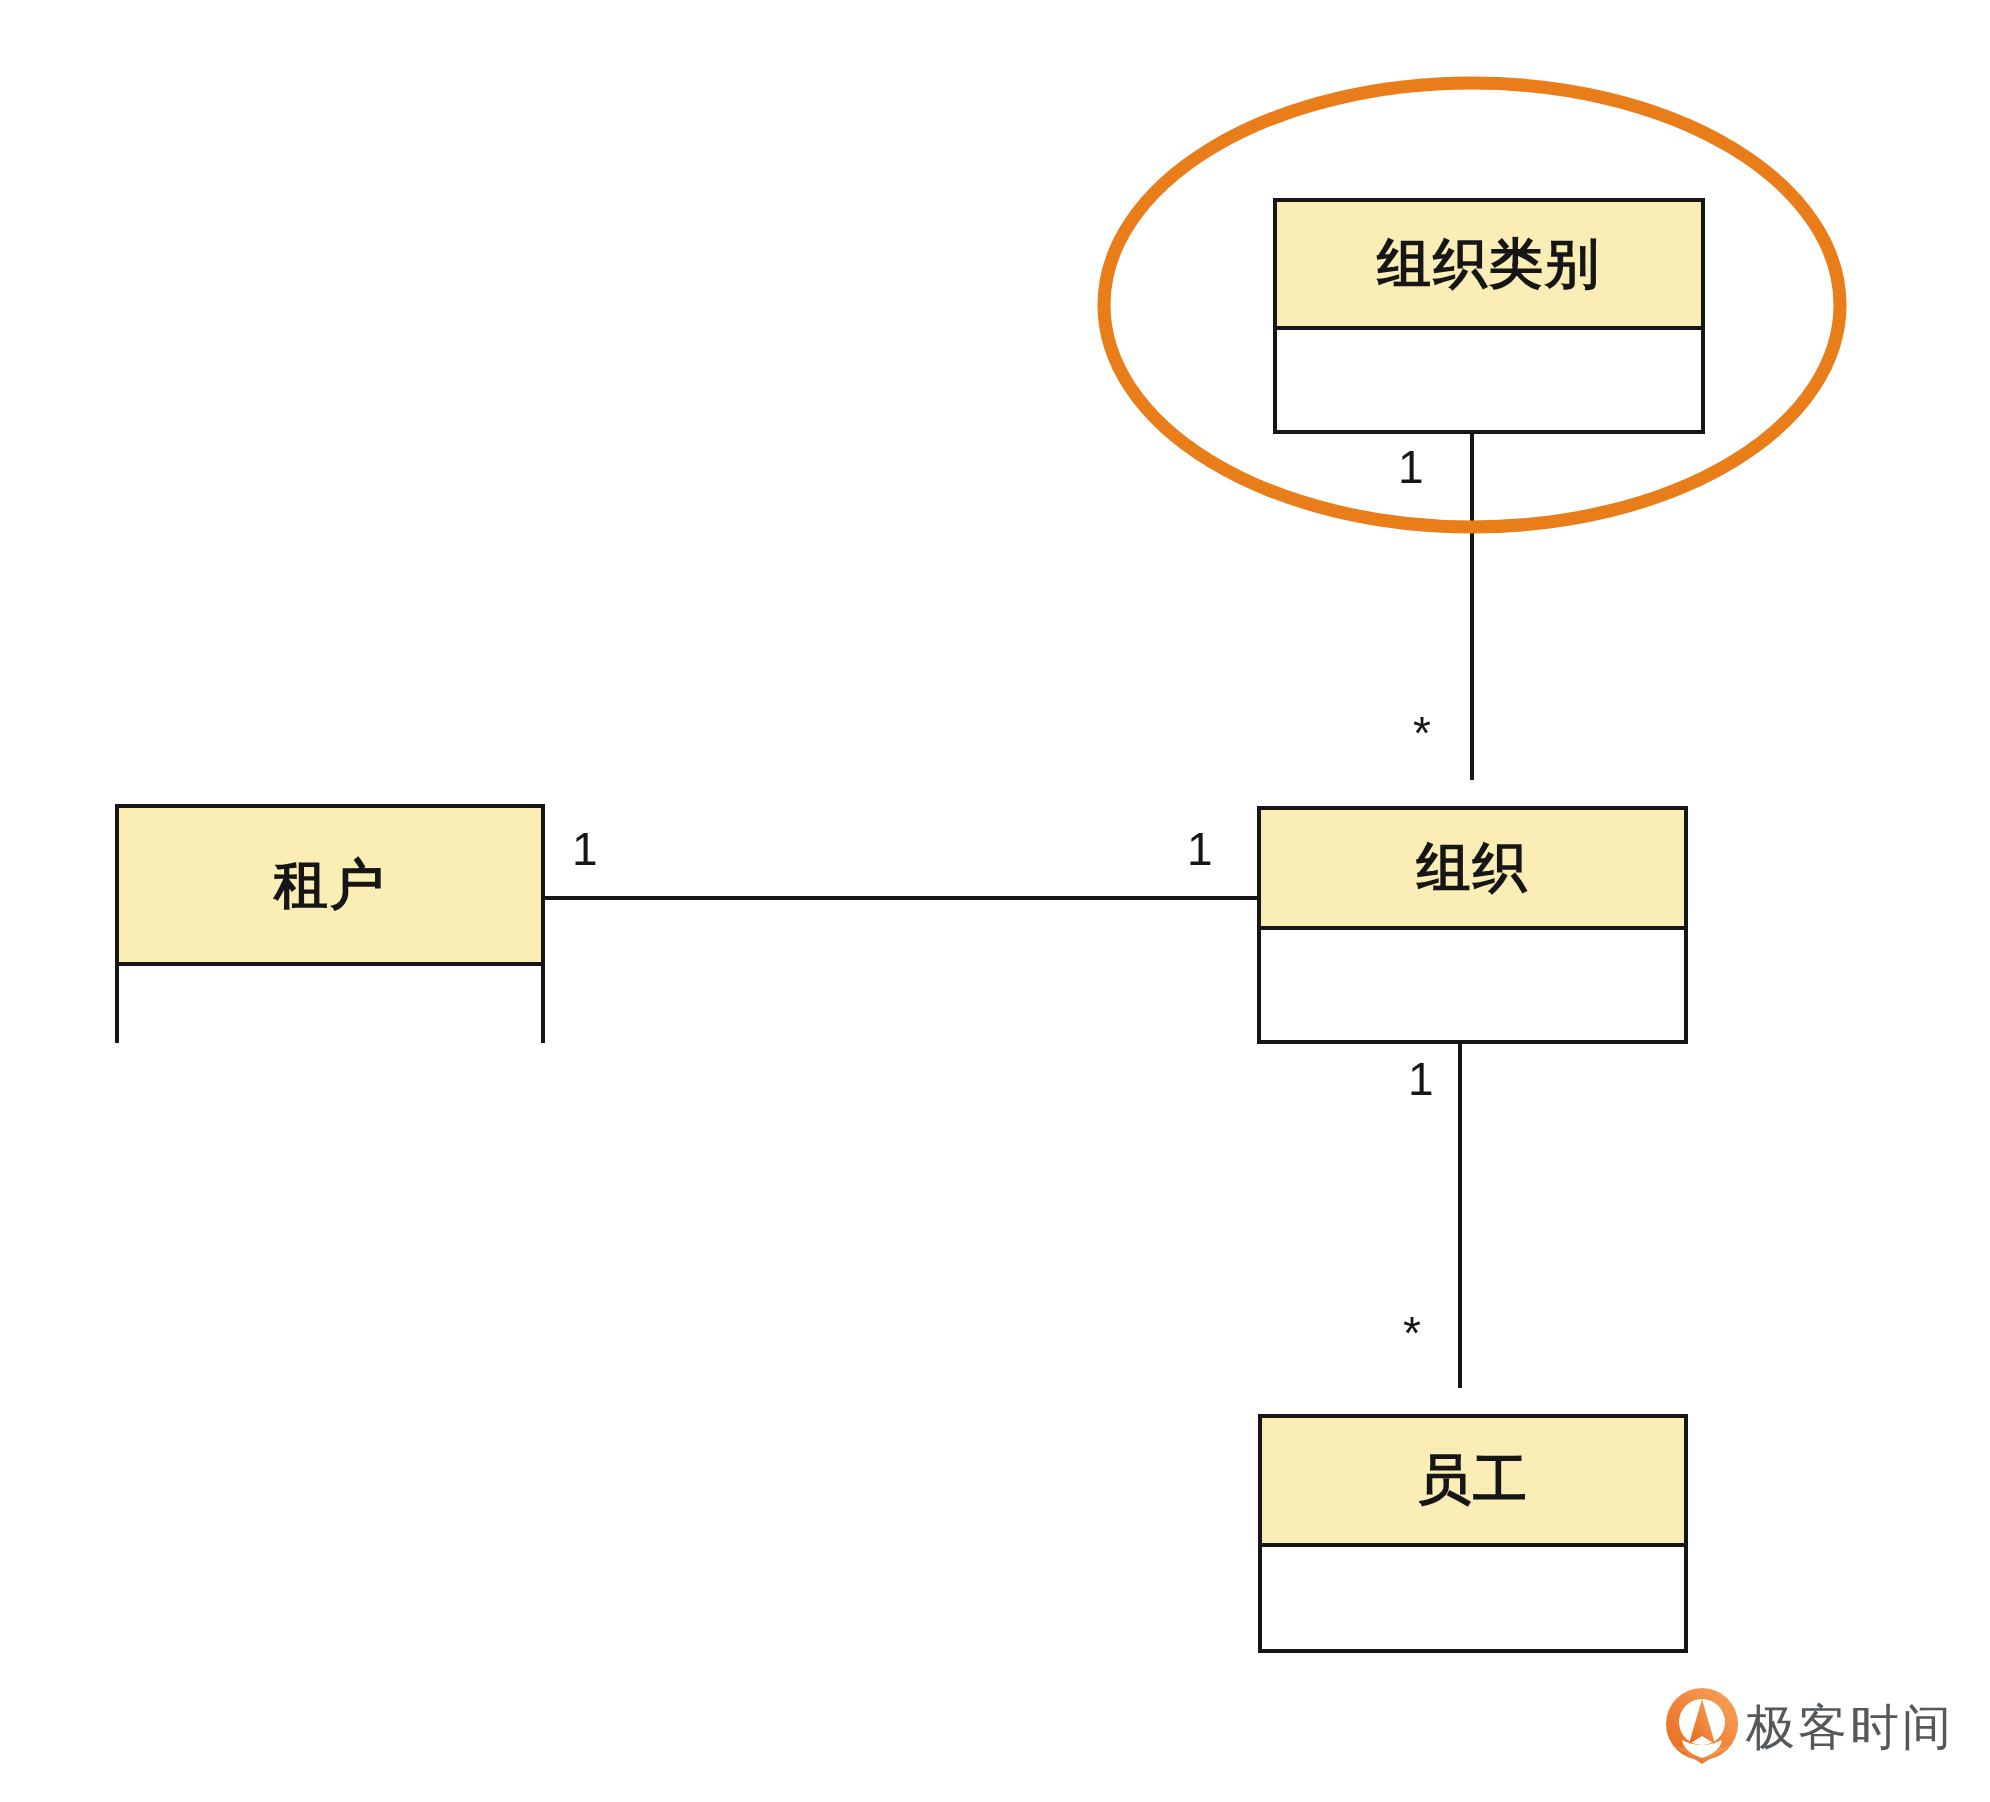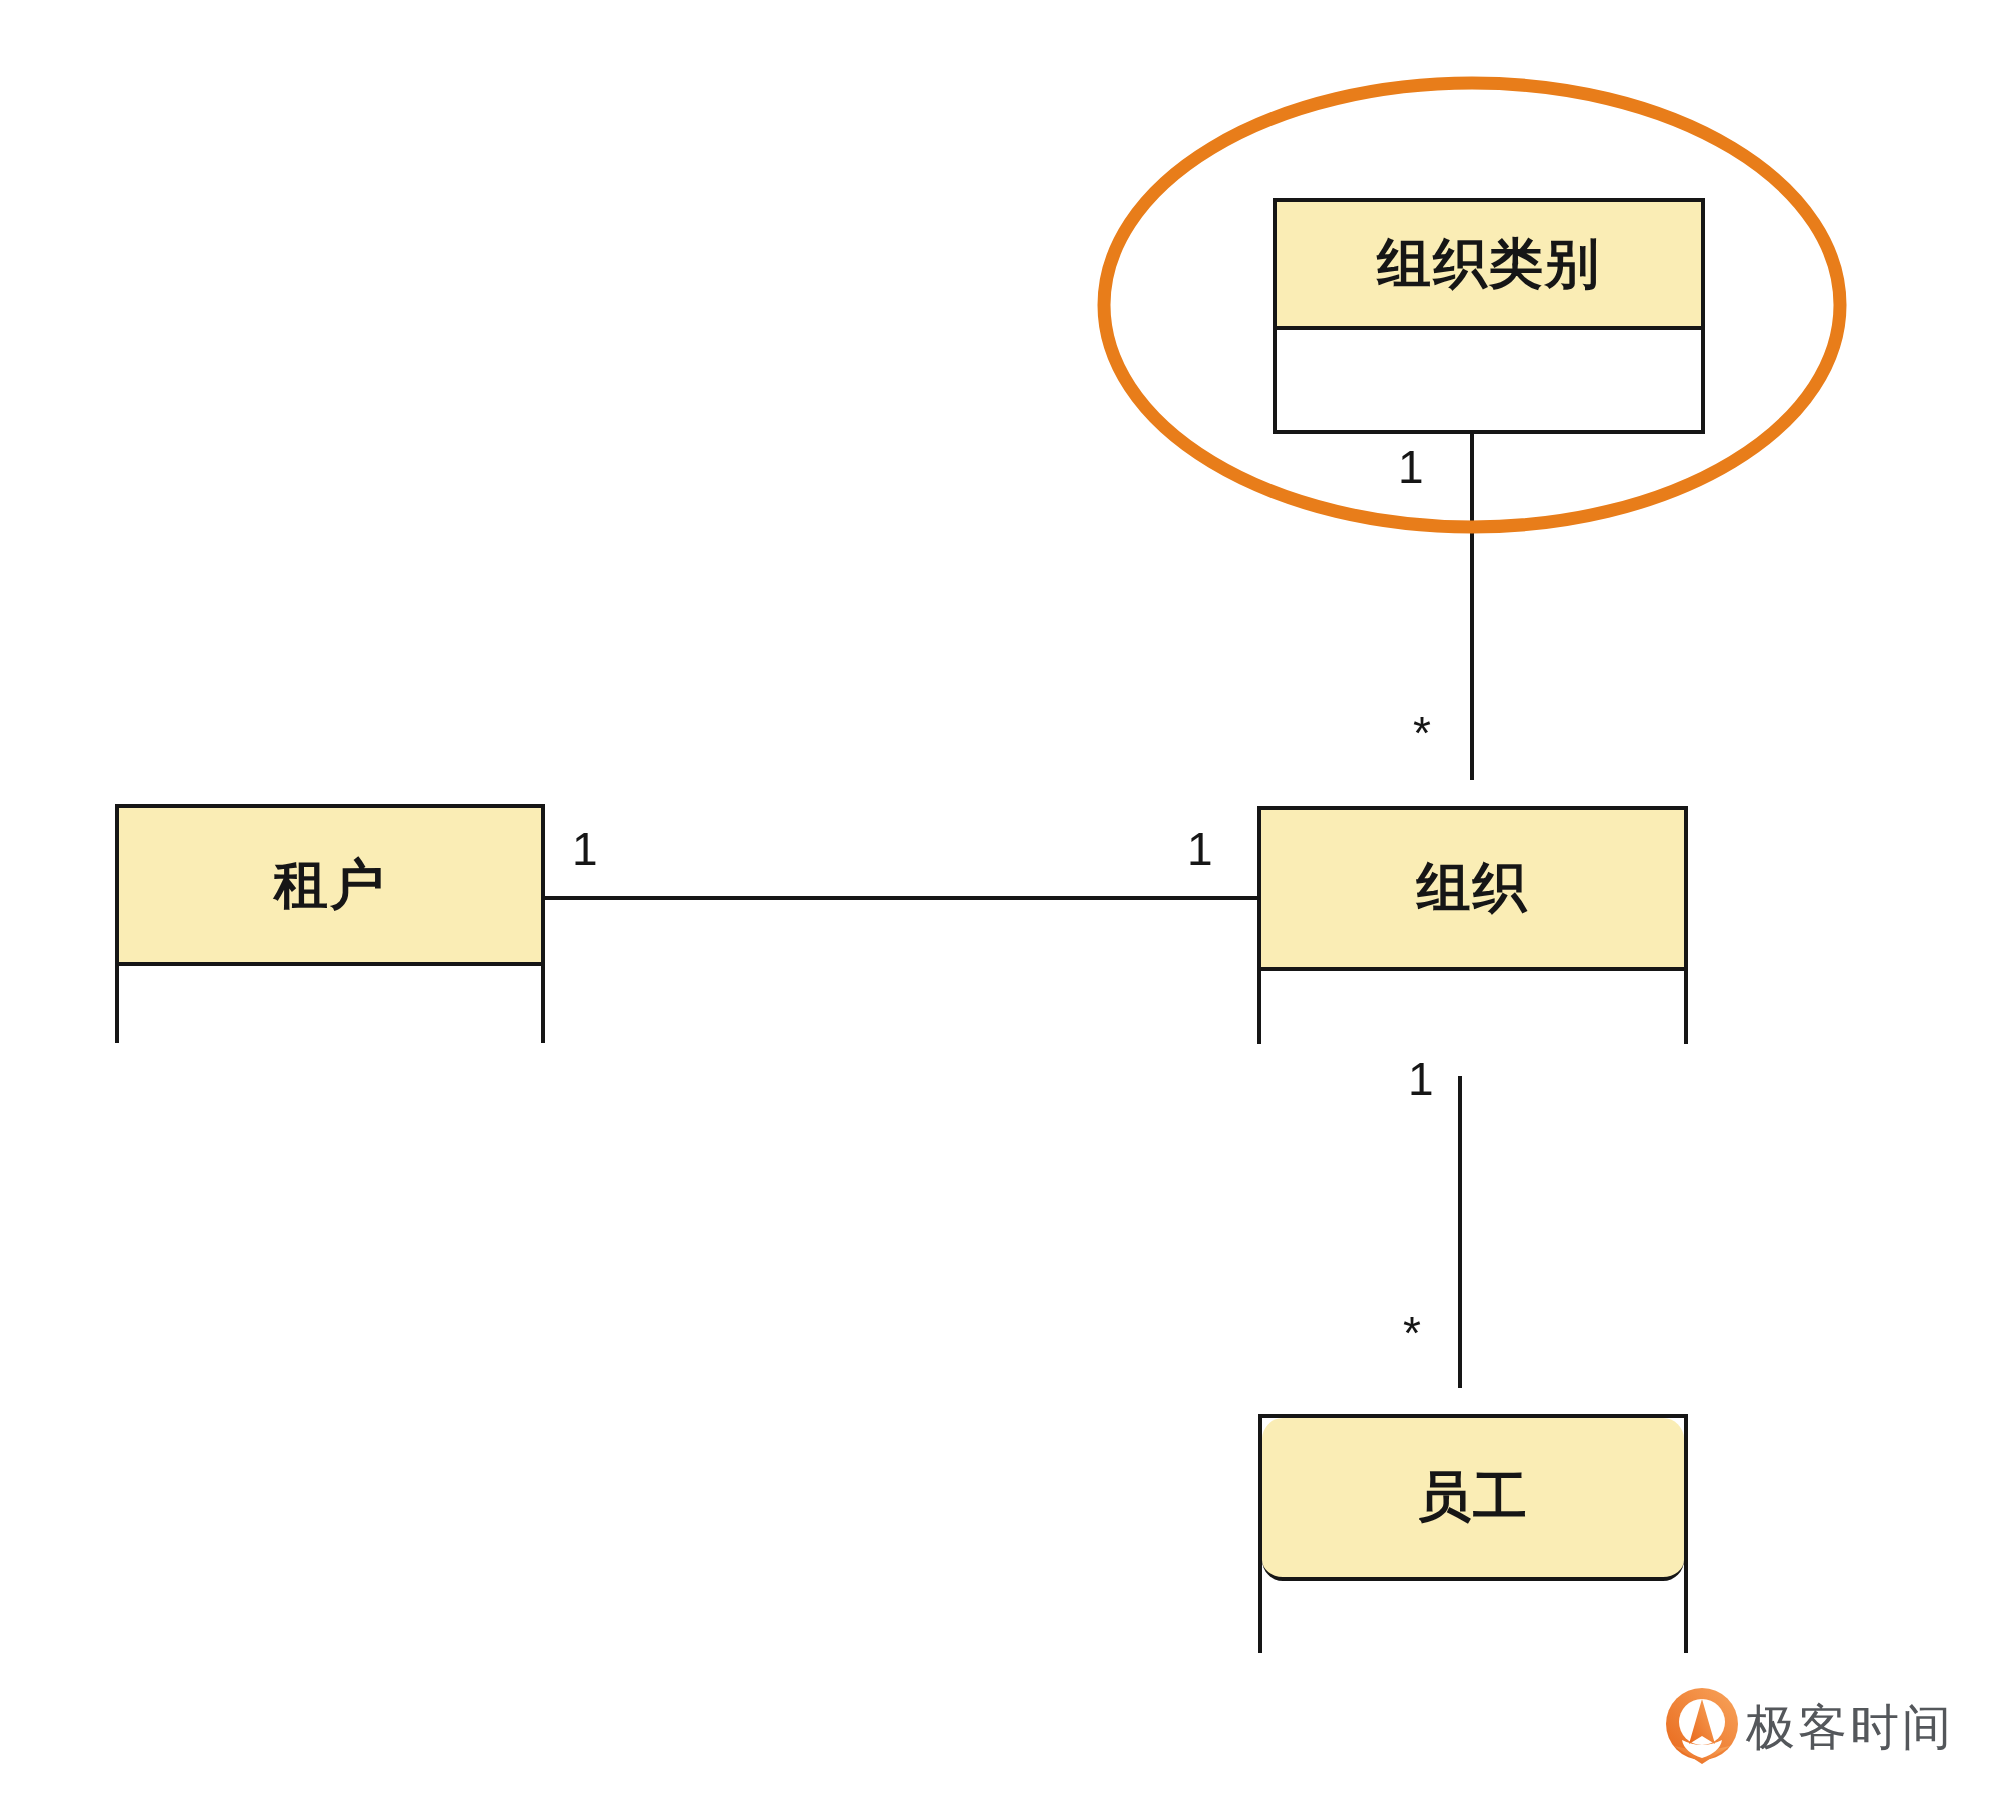--- a/index.html
+++ b/index.html
@@ -48,28 +48,28 @@
   </div>
 
   <div class="uml-class" style="left:115px;top:778px;width:430px;height:239px;">
     <div class="uml-class-header" style="height:158px;">
       <span>租户</span>
     </div>
     <div class="uml-class-body" style="height:104px;"></div>
   </div>
 
   <div class="uml-class" style="left:1257px;top:780px;width:431px;height:238px;">
-    <div class="uml-class-header" style="height:161px;">
+    <div class="uml-class-header" style="height:120px;">
       <span>组织</span>
     </div>
     <div class="uml-class-body" style="height:105px;"></div>
   </div>
 
   <div class="uml-class" style="left:1258px;top:1388px;width:430px;height:239px;">
-    <div class="uml-class-header" style="height:163px;border-radius:21px;">
+    <div class="uml-class-header" style="height:129px;">
       <span>员工</span>
     </div>
     <div class="uml-class-body" style="height:102px;"></div>
   </div>
 
   <span class="mult" style="left:1398px;top:444px;">1</span>
   <span class="mult" style="left:1413px;top:710px;">*</span>
   <span class="mult" style="left:572px;top:826px;">1</span>
   <span class="mult" style="left:1187px;top:826px;">1</span>
   <span class="mult" style="left:1408px;top:1056px;">1</span>

